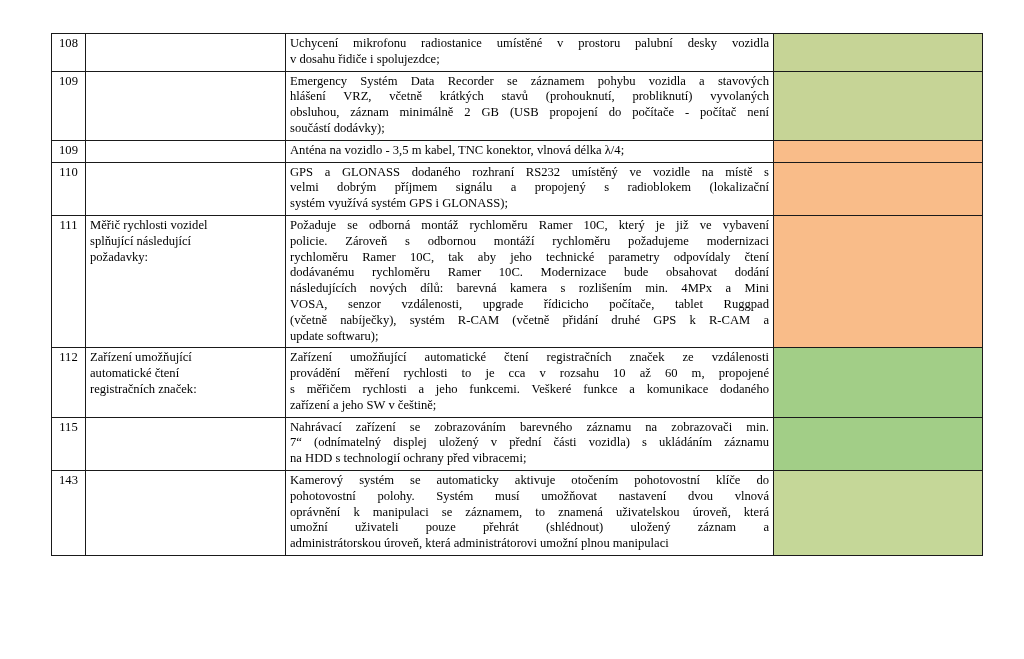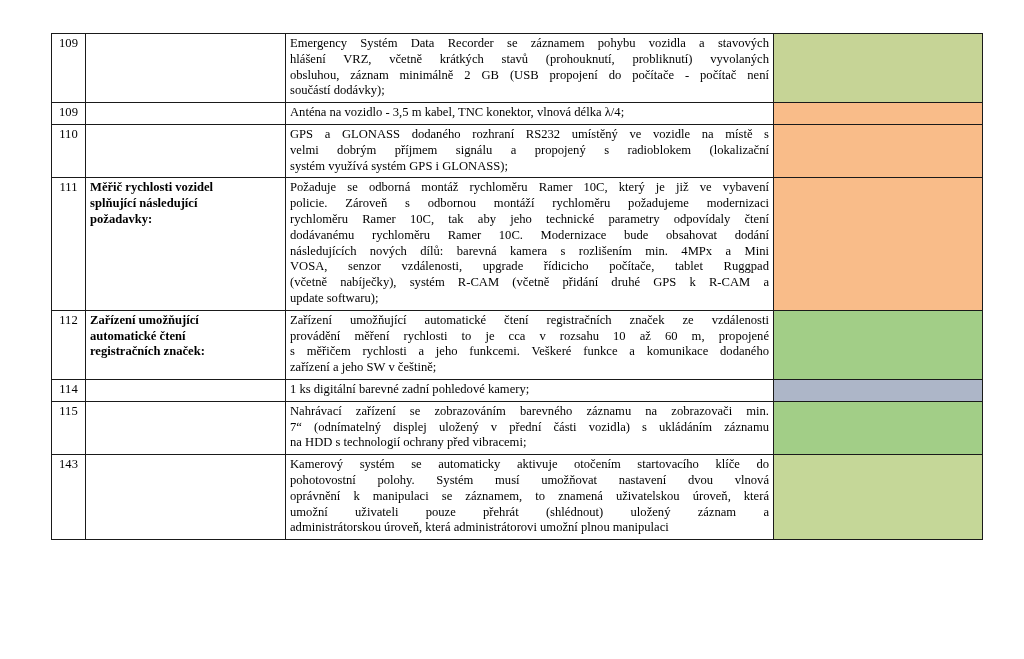--- a/index.html
+++ b/index.html
@@ -48,21 +48,21 @@
     line-height: 1.255;
   }
 
   td.num {
     text-align: center;
     padding: 2px 2px 3px 2px;
     white-space: nowrap;
   }
 
   td.cat {
-    font-weight: bold;
+    font-weight: normal;
     padding-left: 6px;
     padding-right: 4px;
   }
 
   td.desc {
     text-align: justify;
     text-justify: inter-word;
     padding-left: 5px;
     padding-right: 5px;
     hyphens: none;
@@ -109,20 +109,31 @@
 
   <table id="doc-table">
     <colgroup>
       <col class="c-num">
       <col class="c-cat">
       <col class="c-desc">
       <col class="c-color">
     </colgroup>
     <tbody id="table-body">
         <tr>
+          <td class="num">108</td>
+          <td class="cat"></td>
+          <td class="desc">
+            <p>
+              <span class="jl">Uchycení mikrofonu radiostanice umístěné v prostoru palubní desky vozidla</span>
+              <span class="jl last">v dosahu řidiče i spolujezdce;</span>
+            </p>
+          </td>
+          <td class="color" style="background: rgb(198, 212, 150);"></td>
+        </tr>
+        <tr>
           <td class="num">109</td>
           <td class="cat"></td>
           <td class="desc">
             <p>
               <span class="jl">Emergency Systém Data Recorder se záznamem pohybu vozidla a stavových</span>
               <span class="jl">hlášení VRZ, včetně krátkých stavů (prohouknutí, probliknutí) vyvolaných</span>
               <span class="jl">obsluhou, záznam minimálně 2 GB (USB propojení do počítače - počítač není</span>
               <span class="jl last">součástí dodávky);</span>
             </p>
           </td>
@@ -182,47 +193,37 @@
             <p>
               <span class="jl">Zařízení umožňující automatické čtení registračních značek ze vzdálenosti</span>
               <span class="jl">provádění měření rychlosti to je cca v rozsahu 10 až 60 m, propojené</span>
               <span class="jl">s měřičem rychlosti a jeho funkcemi. Veškeré funkce a komunikace dodaného</span>
               <span class="jl last">zařízení a jeho SW v češtině;</span>
             </p>
           </td>
           <td class="color" style="background: rgb(162, 206, 135);"></td>
         </tr>
         <tr>
-          <td class="num">114</td>
-          <td class="cat"></td>
-          <td class="desc">
-            <p>
-              <span class="jl last">1 ks digitální barevné zadní pohledové kamery;</span>
-            </p>
-          </td>
-          <td class="color" style="background: rgb(173, 182, 200);"></td>
-        </tr>
-        <tr>
           <td class="num">115</td>
           <td class="cat"></td>
           <td class="desc">
             <p>
               <span class="jl">Nahrávací zařízení se zobrazováním barevného záznamu na zobrazovači min.</span>
               <span class="jl">7“ (odnímatelný displej uložený v přední části vozidla) s ukládáním záznamu</span>
               <span class="jl last">na HDD s technologií ochrany před vibracemi;</span>
             </p>
           </td>
           <td class="color" style="background: rgb(162, 206, 135);"></td>
         </tr>
         <tr>
           <td class="num">143</td>
           <td class="cat"></td>
           <td class="desc">
             <p>
-              <span class="jl">Kamerový systém se automaticky aktivuje otočením startovacího klíče do</span>
+              <span class="jl">Kamerový systém se automaticky aktivuje otočením pohotovostní klíče do</span>
               <span class="jl">pohotovostní polohy. Systém musí umožňovat nastavení dvou vlnová</span>
               <span class="jl">oprávnění k manipulaci se záznamem, to znamená uživatelskou úroveň, která</span>
               <span class="jl">umožní uživateli pouze přehrát (shlédnout) uložený záznam a</span>
               <span class="jl last">administrátorskou úroveň, která administrátorovi umožní plnou manipulaci</span>
             </p>
           </td>
           <td class="color" style="background: rgb(197, 215, 152);"></td>
         </tr>
       </tbody>
   </table>

